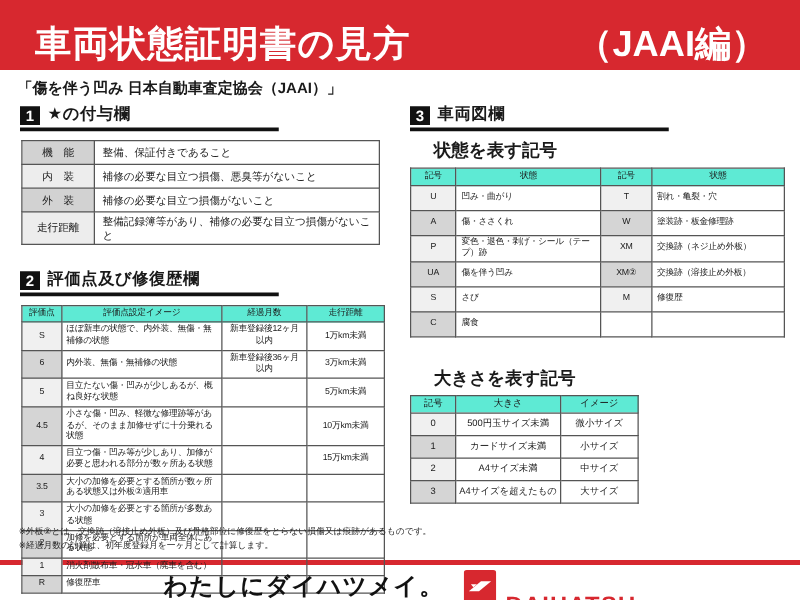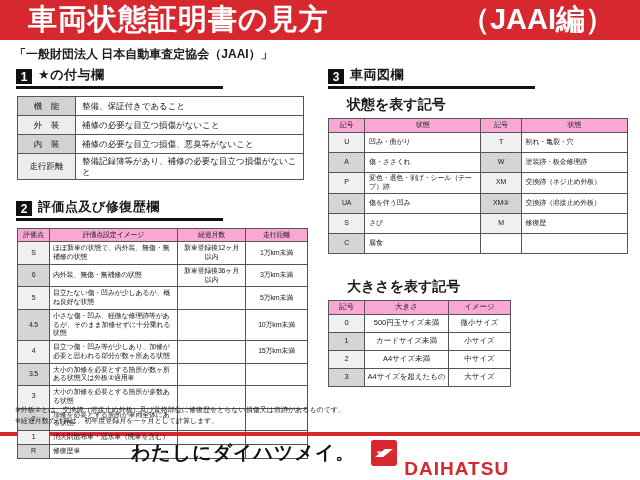--- a/index.html
+++ b/index.html
@@ -1,39 +1,39 @@
 <!DOCTYPE html>
 <html><head>
 <meta charset="utf-8">
 <style>
   * { margin:0; padding:0; box-sizing:border-box; }
   html,body { width:640px; height:480px; overflow:hidden; background:#fff;
     font-family:"Liberation Sans","DejaVu Sans",sans-serif; color:#1a1a1a; }
 
-  .band { height:40px; display:flex; align-items:flex-start; justify-content:space-between;
+  .band { height:56px; display:flex; align-items:flex-end; justify-content:space-between;
     padding:0 26px 0 28px; }
   .band .ttl { color:#fff; font-size:29px; font-weight:bold; letter-spacing:1px; }
   .band .ed  { color:#fff; font-size:29px; font-weight:bold; }
 
   .sub { font-size:12px; font-weight:bold; padding:6px 0 2px 14px; height:24px; }
 
   .cols { display:flex; margin-top:2px; height:332px; }
   .col-l { width:312px; padding-left:16px; }
   .col-r { width:328px; padding-left:16px; }
 
   .sec-head { display:flex; align-items:flex-end; gap:6px; border-bottom:3px solid #111;
     padding-bottom:2px; margin-bottom:7px; }
   .sec-head .badge { background:#111; color:#fff; font-size:12px; font-weight:bold;
     width:16px; height:15px; display:flex; align-items:center; justify-content:center; }
   .sec-head .st { font-size:13px; font-weight:bold; letter-spacing:0.5px; }
   .hw1 { width:207px; } .hw2 { width:207px; } .hw3 { width:207px; }
 
   table { border-collapse:collapse; table-layout:fixed; }
   td,th { border:1px solid #555; line-height:1.25; vertical-align:middle; }
-  thead th { background:#f9a8d4; font-weight:normal; text-align:center; }
+  thead th { background:#5eead4; font-weight:normal; text-align:center; }
 
   .t1 { width:287px; font-size:8.5px; margin-left:1px; }
   .t1 td { height:19px; padding:2px 6px; }
   .t1 td:first-child { text-align:center; }
   .t1 tr:nth-child(odd) td:first-child { background:#d2d2d2; }
   .t1 tr:nth-child(even) td:first-child { background:#ededed; }
 
   .sec2 { margin-top:18px; }
   .t2 { width:290px; font-size:7px; letter-spacing:-0.2px; margin-left:1px; }
   .t2 th { height:13px; padding:1px; }
@@ -71,21 +71,21 @@
   .brand-text { font-size:19px; font-weight:800; letter-spacing:1px; }
 </style>
 </head>
 <body>
 
 <div class="band" style="background-color: rgb(215, 40, 47);">
   <span class="ttl">車両状態証明書の見方</span>
   <span class="ed">（JAAI編）</span>
 </div>
 
-<div class="sub">「一般財団法人 日本自動車査定協会（JAAI）」</div>
+<div class="sub">「傷を伴う凹み 日本自動車査定協会（JAAI）」</div>
 
 <div class="cols">
 
   <div class="col-l">
 
     <div>
       <div class="sec-head hw1">
         <span class="badge">1</span>
         <span class="st">★の付与欄</span>
       </div>
@@ -93,26 +93,26 @@
         <colgroup>
             <col style="width:58px">
             <col>
           </colgroup>
         <tbody>
             <tr>
               <td>機　能</td>
               <td>整備、保証付きであること</td>
             </tr>
             <tr>
+              <td>内　装</td>
+              <td>補修の必要な目立つ損傷、悪臭等がないこと</td>
+            </tr>
+            <tr>
               <td>外　装</td>
               <td>補修の必要な目立つ損傷がないこと</td>
-            </tr>
-            <tr>
-              <td>内　装</td>
-              <td>補修の必要な目立つ損傷、悪臭等がないこと</td>
             </tr>
             <tr>
               <td>走行距離</td>
               <td>整備記録簿等があり、補修の必要な目立つ損傷がないこと</td>
             </tr>
           </tbody>
       </table>
     </div>
 
     <div class="sec2">

